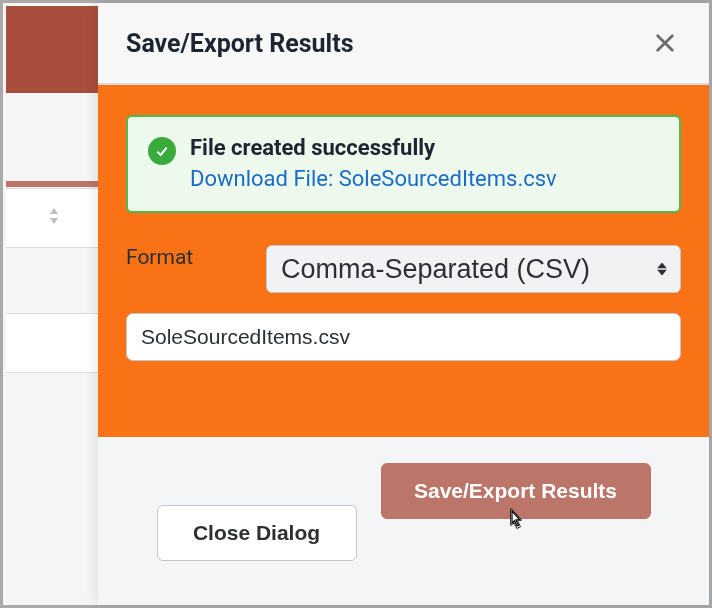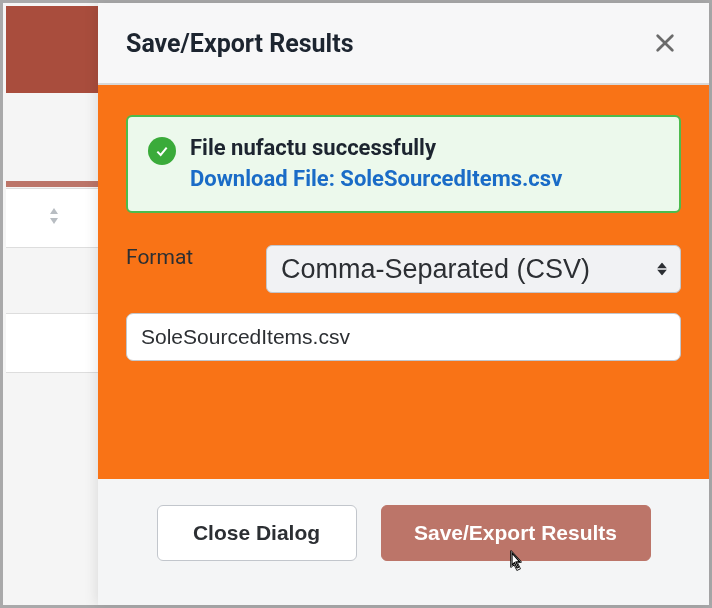--- a/index.html
+++ b/index.html
@@ -174,21 +174,21 @@
     }
     
     .success-title {
       font-size: 22px;
       font-weight: 700;
       color: #1d2530;
     }
     
     .download-link {
       font-size: 22px;
-      font-weight: 700;
+      font-weight: 400;
       color: #1a6cc7;
       text-decoration: none;
       cursor: pointer;
     }
     
     .form-row {
       display: flex;
       margin-bottom: 20px;
     }
     
@@ -271,20 +271,21 @@
       align-items: center;
       justify-content: center;
       padding: 0 28px;
     }
     
     .btn-secondary {
       background: #fff;
       border: 1px solid #c2c6cc;
       color: #2c2f33;
       min-width: 200px;
+      margin-top: 42px;
     }
     
     .btn-primary {
       background: #bc7569;
       border: 1px solid #bc7569;
       color: #fff;
       min-width: 270px;
       position: relative;
     }
     
@@ -329,21 +330,21 @@
   </div>
 
   <div class="dialog-body">
     <div class="success-banner">
       <div class="check-circle">
         <svg viewBox="0 0 24 24">
           <polyline points="5,13 10,18 19,7"></polyline>
         </svg>
       </div>
       <div class="success-text">
-        <div class="success-title">File nufactu successfully</div>
+        <div class="success-title">File created successfully</div>
         <a class="download-link">Download File: SoleSourcedItems.csv</a>
       </div>
     </div>
 
     <div class="form-row">
       <div class="form-label">Format</div>
       <div class="select-wrapper form-control">
         <select class="select-field">
           <option>Comma-Separated (CSV)</option>
         </select>

